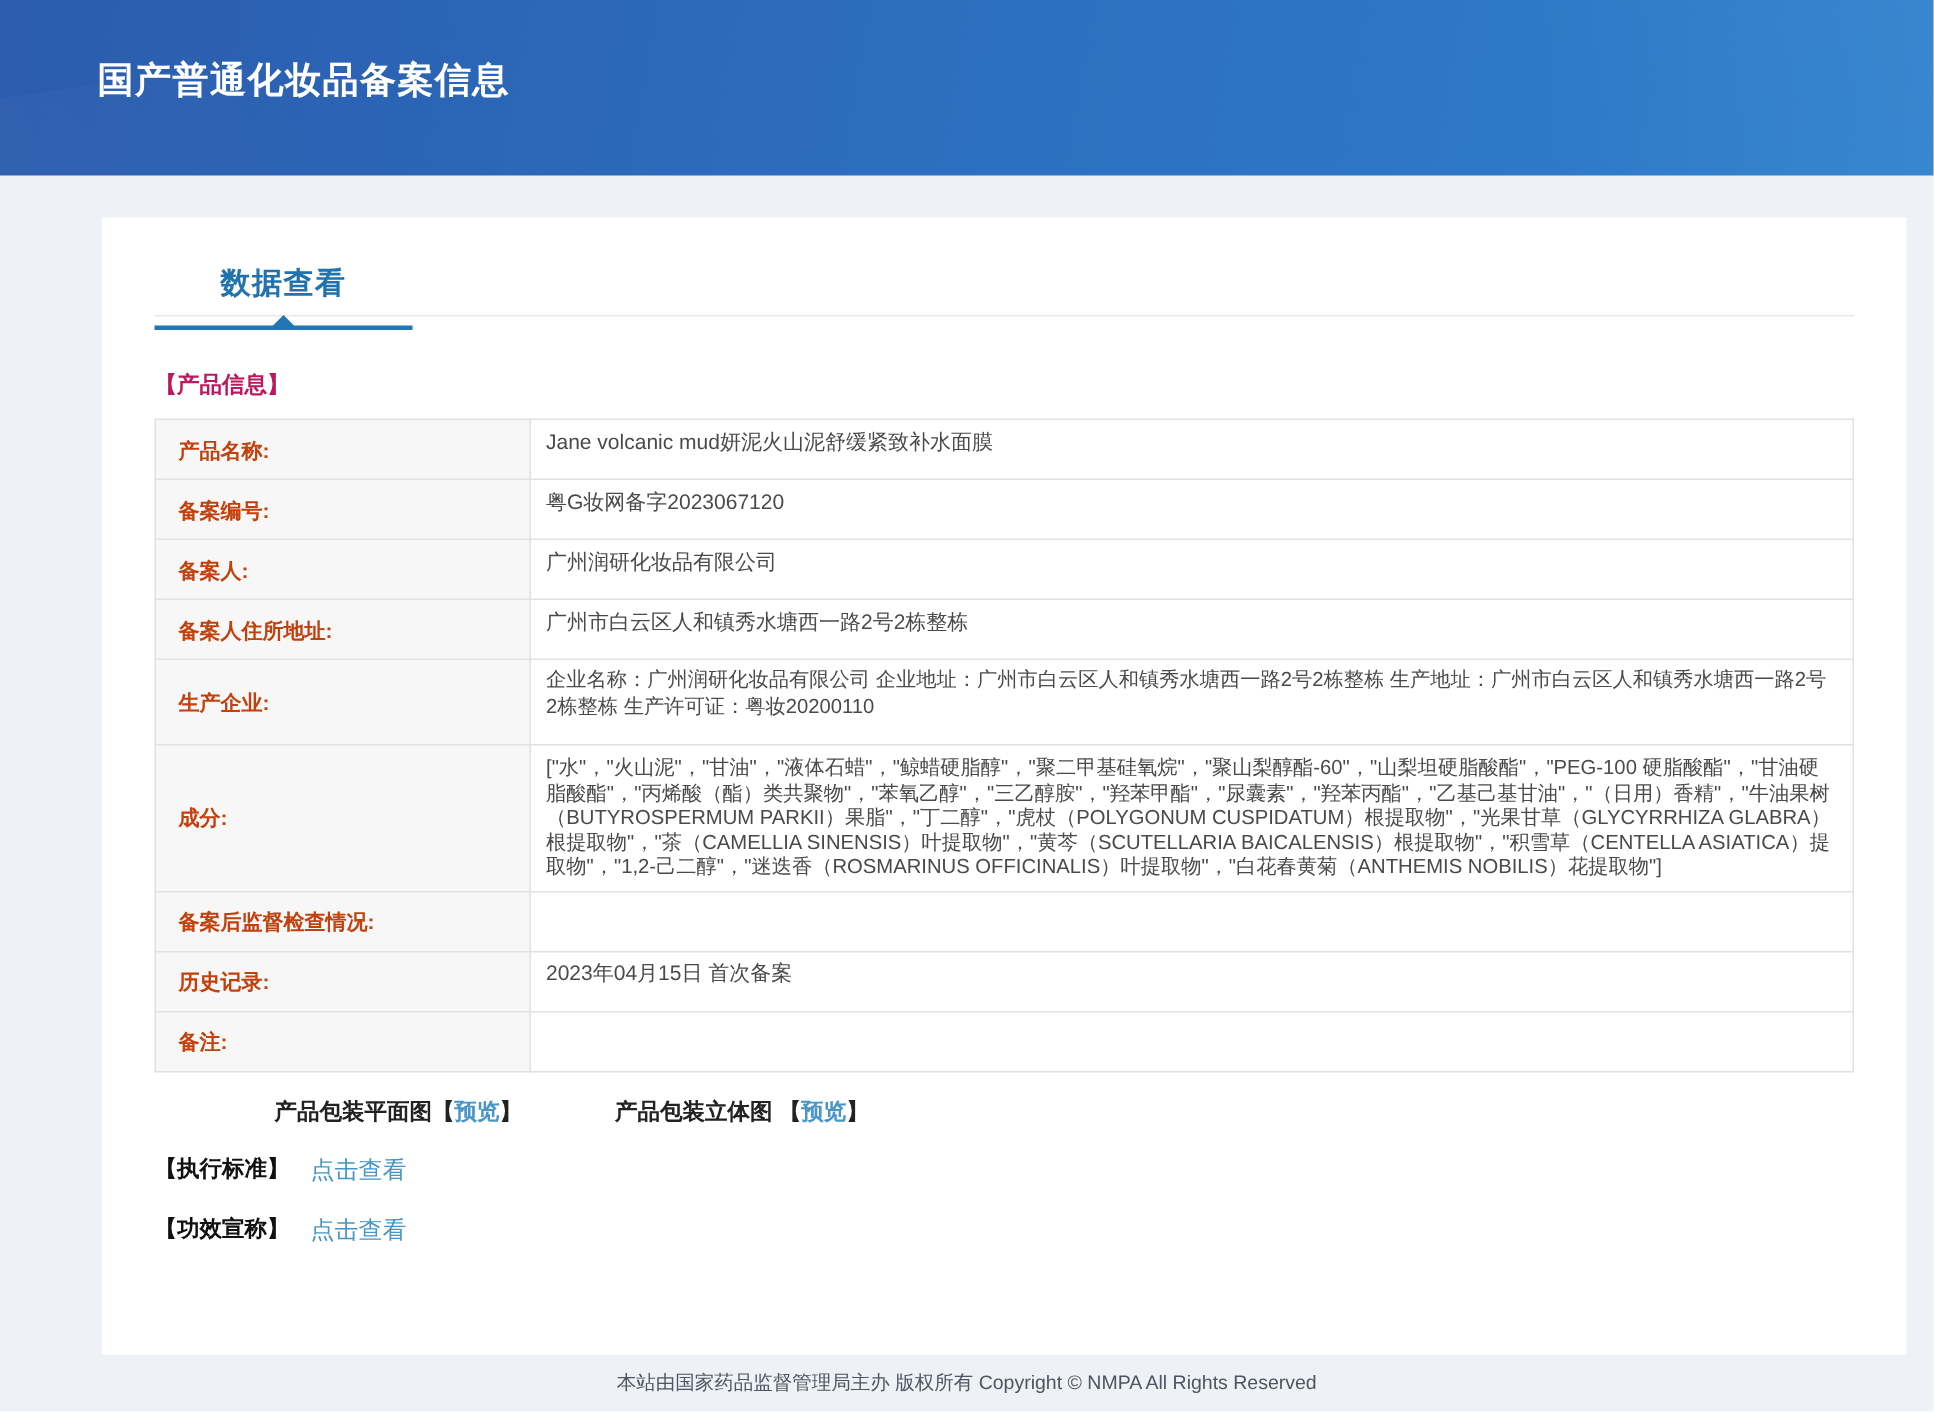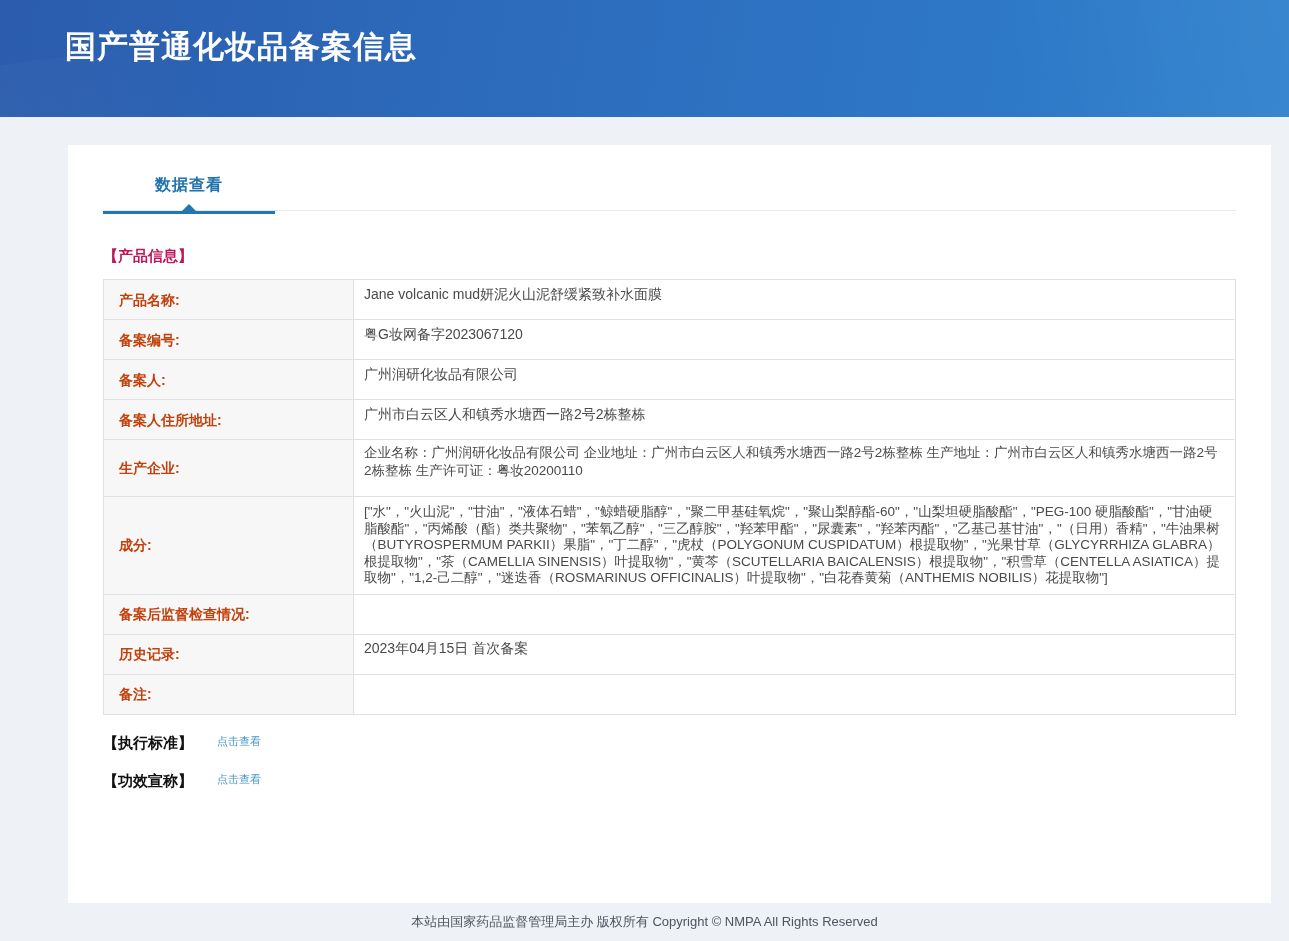--- a/index.html
+++ b/index.html
@@ -28,32 +28,32 @@
     content:"";position:absolute;left:-120px;top:40px;width:620px;height:260px;
     background:linear-gradient(70deg,rgba(255,255,255,.06),rgba(255,255,255,0) 60%);
     transform:rotate(-8deg);
   }
   .banner::after{
     content:"";position:absolute;right:-60px;top:-90px;width:520px;height:240px;
     background:linear-gradient(250deg,rgba(255,255,255,.07),rgba(255,255,255,0) 65%);
     transform:rotate(6deg);
   }
   .banner h1{
-    position:absolute;left:65px;top:26px;margin:0;
-    font-size:31px;font-weight:600;color:#ffffff;letter-spacing:1px;
+    position:absolute;left:65px;top:37px;margin:0;
+    font-size:24px;font-weight:600;color:#ffffff;letter-spacing:1px;
   }
   
   .card{
     position:absolute;left:68px;top:145px;width:1203px;height:758px;
     background:#ffffff;padding:30px 35px 0 35px;
   }
   
   .tabbar{position:relative;height:50px;}
   .tab{position:absolute;left:0;top:0;width:172px;text-align:center;cursor:pointer;z-index:2;}
-  .tab-label{font-size:16px;font-weight:bold;color:#2073ad;letter-spacing:1px;}
+  .tab-label{font-size:20px;font-weight:bold;color:#2073ad;letter-spacing:1px;}
   .tab-underline{display:block;height:3px;background:var(--accent);margin-top:15px;position:relative;}
   .tab-arrow{
     position:absolute;left:50%;transform:translateX(-50%);bottom:2px;
     width:0;height:0;border-left:8px solid transparent;border-right:8px solid transparent;
     border-bottom:8px solid var(--accent);
   }
   .tab-baseline{position:absolute;left:0;width:1133px;bottom:14px;height:1px;background:#e9e9e9;z-index:1;}
   
   .section-heading{margin:22px 0 13px 0;font-size:15px;font-weight:bold;color:#be185d;}
   
@@ -77,21 +77,21 @@
     font-size:13.5px;line-height:16.5px;padding:7px 12px 7px 10px;color:#4a4a4a;
   }
   
   .pkg-row{margin-top:17px;padding-left:80px;display:flex;align-items:center;}
   .pkg-item{font-size:15px;color:#222;font-weight:bold;}
   .pkg-item.second{margin-left:62px;}
   a.link{color:var(--link);text-decoration:none;cursor:pointer;font-weight:normal;}
   .pkg-item a.link{font-weight:bold;}
   .std-row{margin-top:19px;display:flex;align-items:flex-start;}
   .row-heading{font-size:15px;font-weight:bold;color:#111;}
-  .std-row a.link{margin-left:24px;font-size:11px;}
+  .std-row a.link{margin-left:14px;font-size:16px;}
   
   .footer{
     position:absolute;left:0;top:903px;width:1289px;height:38px;
     display:flex;align-items:center;justify-content:center;
     font-size:13px;color:#4d5560;
   }
 </style>
 </head>
 <body>
 
@@ -148,20 +148,28 @@
         <td class="val">2023年04月15日 首次备案</td>
       </tr>
       <tr class="r-std">
         <th class="lbl">备注:</th>
         <td class="val"></td>
       </tr>
     </tbody>
   </table>
 
 
+  <div class="pkg-row">
+    <span class="pkg-item">
+      <span>产品包装平面图【</span><a class="link">预览</a><span>】</span>
+    </span>
+    <span class="pkg-item second">
+      <span>产品包装立体图 【</span><a class="link">预览</a><span>】</span>
+    </span>
+  </div>
 
   <div class="std-row">
     <span class="row-heading">【执行标准】</span>
     <a class="link">点击查看</a>
   </div>
 
   <div class="std-row">
     <span class="row-heading">【功效宣称】</span>
     <a class="link">点击查看</a>
   </div>

